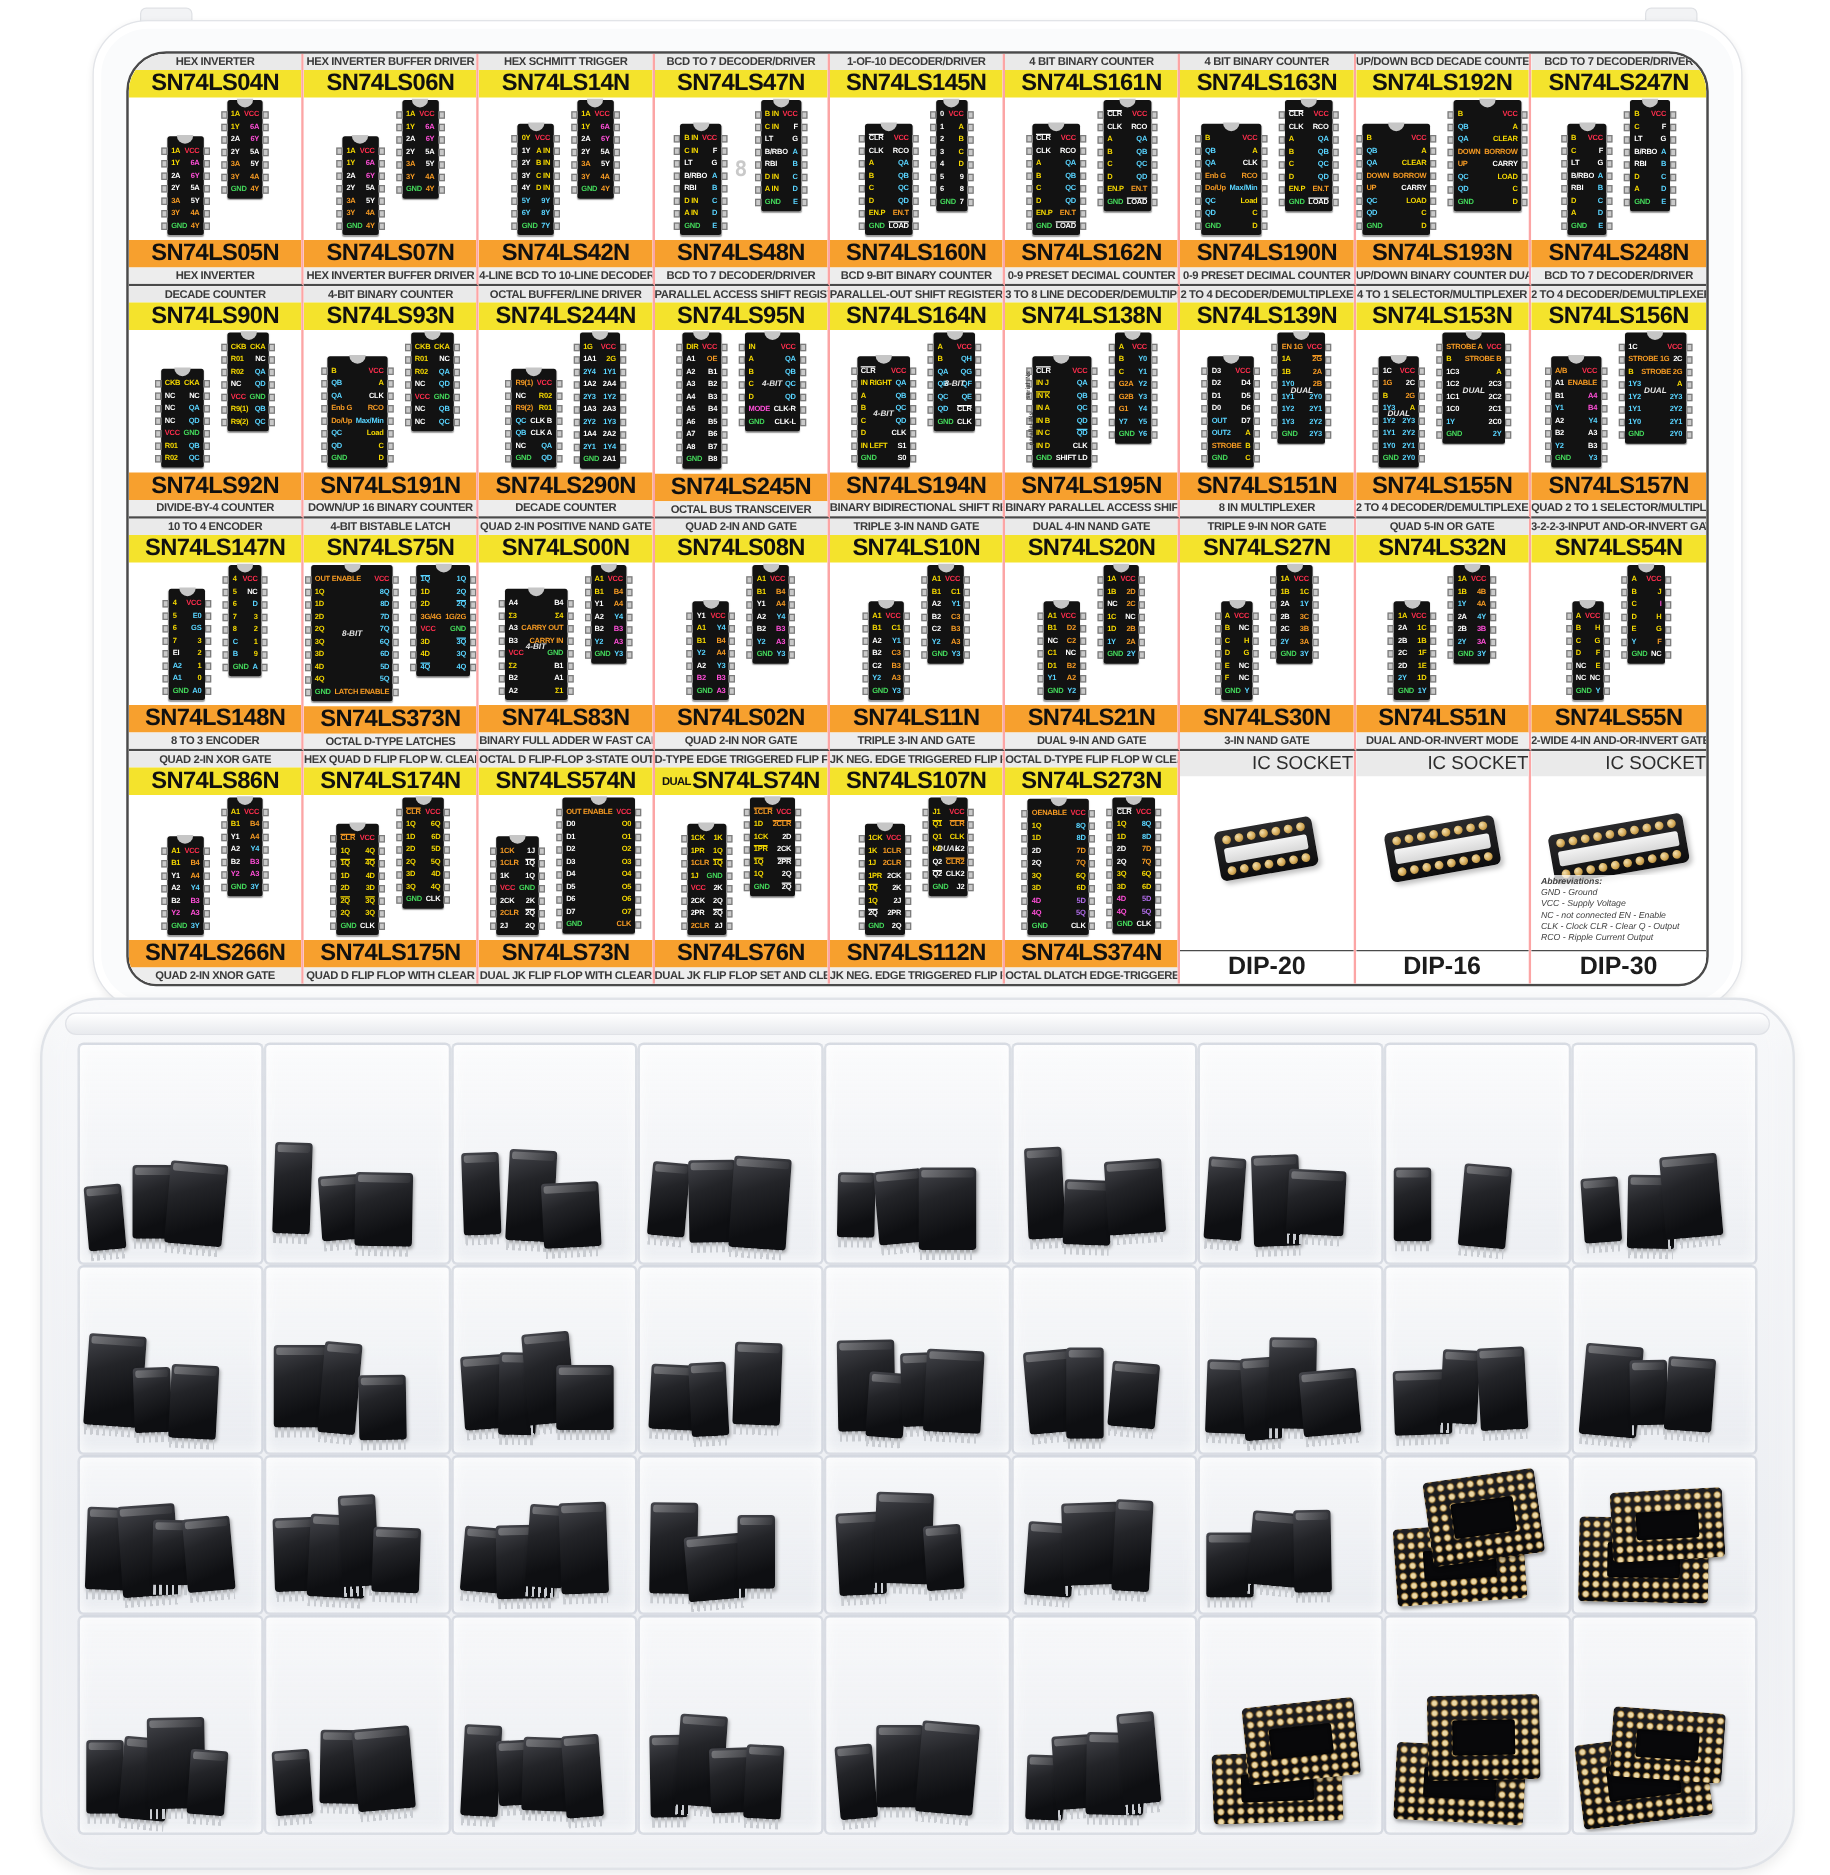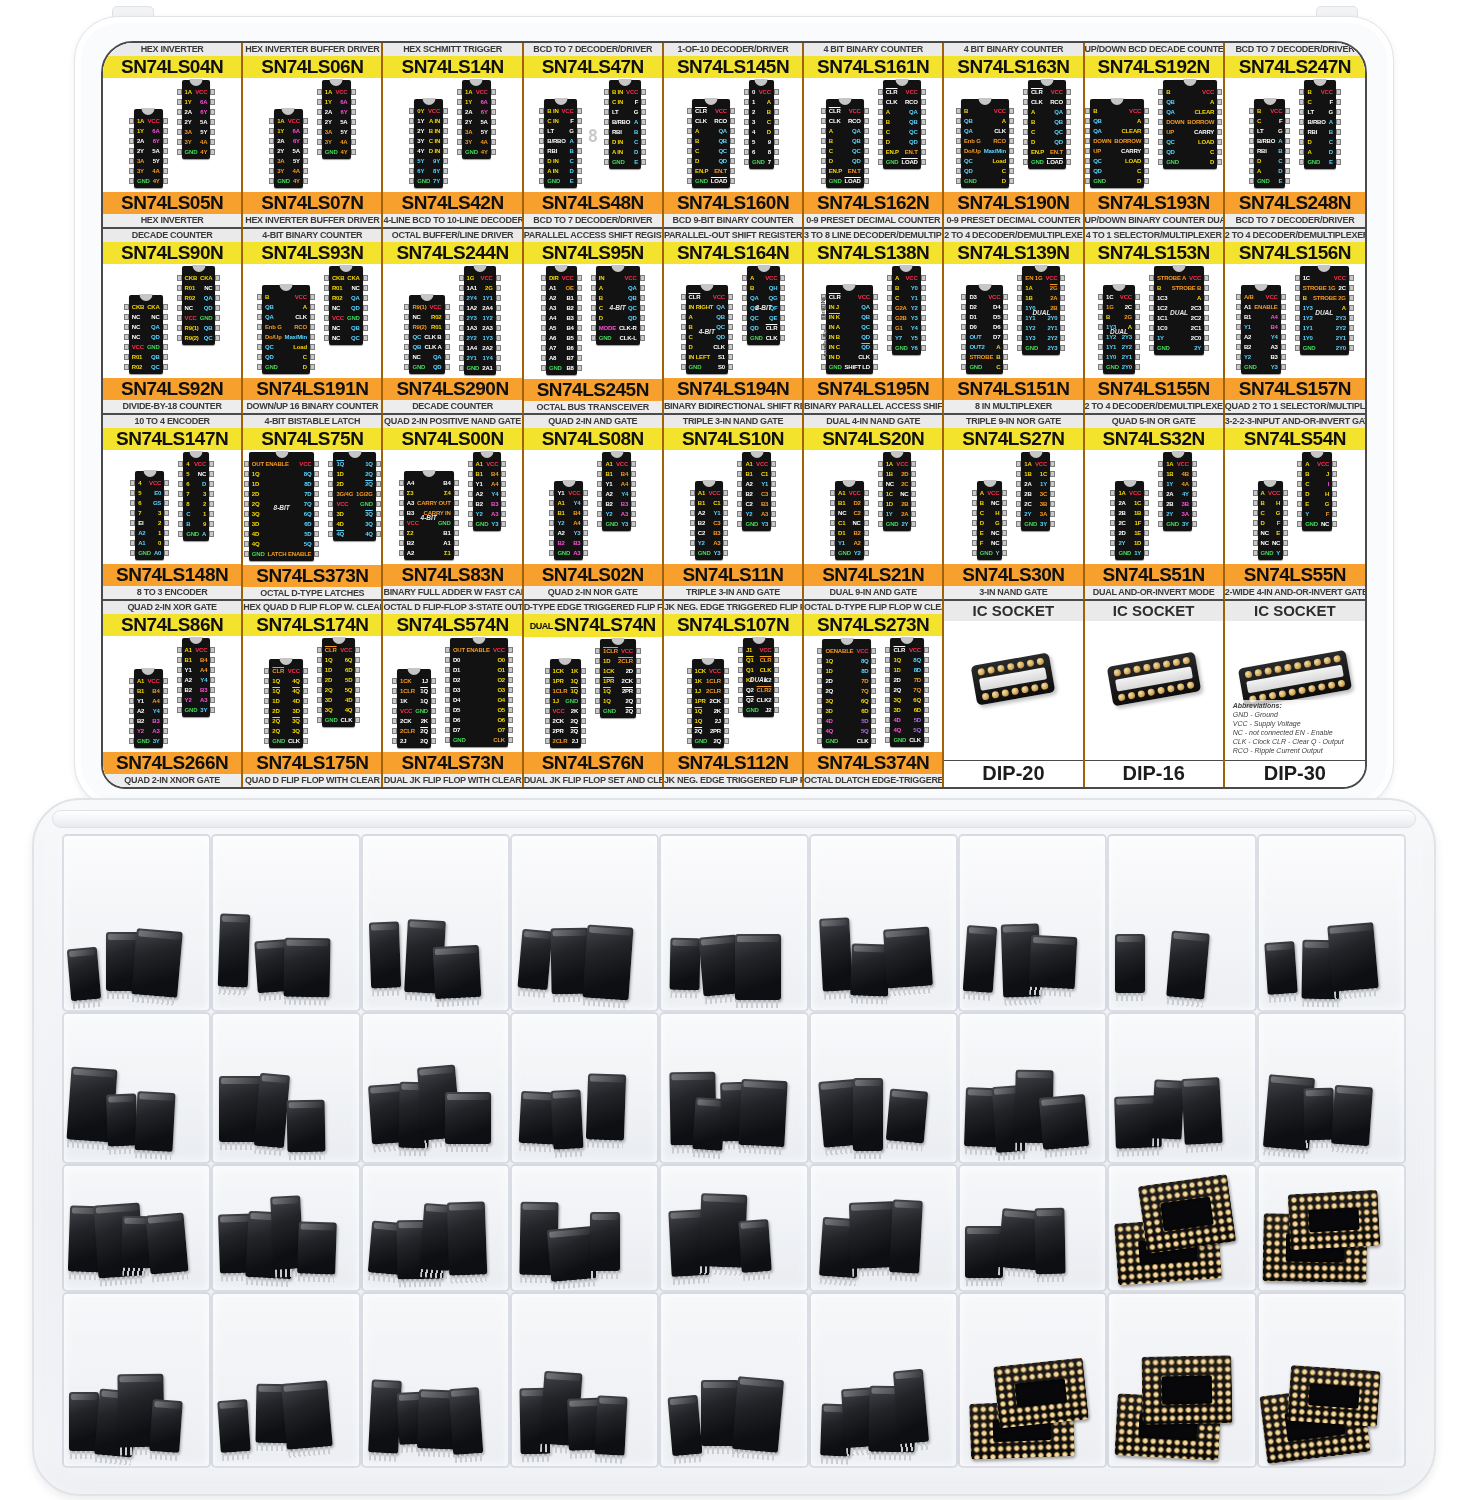--- a/index.html
+++ b/index.html
@@ -2,21 +2,21 @@
 <html><head>
 <meta charset="utf-8">
 <style>
   html,body{margin:0;padding:0;background:#fff;}
   body{width:1464px;height:1500px;position:relative;font-family:"Liberation Sans",sans-serif;overflow:hidden;}
   
   .clasp{position:absolute;top:6px;width:40px;height:20px;background:#f2f3f5;border:1px solid #dfe1e5;border-radius:5px;}
   .lid{position:absolute;left:74px;top:16px;width:1318px;height:790px;background:#fafbfc;border:1px solid #e2e4e8;border-radius:44px;box-shadow:0 2px 6px rgba(0,0,0,.07), inset 0 0 0 6px #fff;}
   .card{position:absolute;left:26px;top:24px;right:26px;bottom:18px;background:#fff;border:2px solid #4a4a4a;border-radius:32px 32px 24px 24px;overflow:hidden;}
   #card-grid{display:grid;grid-template-columns:repeat(9,1fr);grid-template-rows:repeat(4,1fr);width:100%;height:100%;}
-  .cell{border-right:2px solid #a16207;border-bottom:2px solid #4a4a4a;display:flex;flex-direction:column;overflow:hidden;background:#fff;}
+  .cell{border-right:2px solid #fca5a5;border-bottom:2px solid #4a4a4a;display:flex;flex-direction:column;overflow:hidden;background:#fff;}
   .cell:nth-child(9n){border-right:none;}
   .cell:nth-child(n+28){border-bottom:none;}
   .desc{flex:0 0 13px;background:#eaeaea;color:#3a3a3a;font-weight:bold;font-size:9px;line-height:13px;text-align:center;white-space:nowrap;overflow:hidden;font-stretch:condensed;letter-spacing:-.3px;}
   .desc.bottom{background:#ededed;}
   .pn{flex:0 0 22px;font-weight:bold;font-size:19px;line-height:22px;text-align:center;color:#101010;letter-spacing:-.5px;white-space:nowrap;}
   .pn.top{background:#f4e32c;}
   .pn.bottom{background:#f7a02e;}
   .pn .pfx{font-size:9px;font-weight:bold;margin-right:1px;vertical-align:middle;}
   .diagrams{flex:1 1 auto;display:flex;justify-content:center;gap:9px;padding:2px 2px 1px;position:relative;}
   .dwrap{display:flex;flex-direction:column;}
@@ -32,21 +32,21 @@
   .pl{text-align:left;}
   .pr{text-align:right;}
   .cy{color:#f5d800}.cw{color:#fff}.co{color:#f59a23}.cg{color:#43d65a}.cr{color:#ff2e4d}.cm{color:#ff4fd8}.cc{color:#59d4ff}.cp{color:#b06ce8}
   .ov{text-decoration:overline;}
   .note{position:absolute;left:0;right:0;top:48%;text-align:center;color:#e6e6e6;font-style:italic;font-weight:bold;font-size:6.5px;pointer-events:none;}
   .sidenote{position:absolute;left:-14px;color:#444;font-size:5px;font-weight:bold;transform:rotate(-90deg);transform-origin:center;white-space:nowrap;}
   .sidenote.s1{top:22%;}
   .sidenote.s2{top:62%;}
   .seg8{align-self:center;font-family:"DejaVu Sans Mono",monospace;font-weight:bold;font-size:17px;color:#c9c9c9;margin:0 -3px;}
   
-  .sock-title{flex:0 0 20px;font-weight:bold;font-size:15px;line-height:20px;text-align:center;color:#2d2d2d;background:#eaeaea;}
+  .sock-title{flex:0 0 20px;font-weight:normal;font-size:15px;line-height:20px;text-align:right;color:#2d2d2d;background:#eaeaea;}
   .sock-body{flex:1 1 auto;position:relative;}
   .dip-label{flex:0 0 26px;font-weight:bold;font-size:20px;line-height:24px;text-align:center;color:#1c1c1c;border-top:1.5px solid #4a4a4a;}
   .socket{position:absolute;left:50%;top:42%;transform:translate(-50%,-50%) rotate(-10deg);background:linear-gradient(180deg,#2a2a2c,#0d0d0e);border-radius:5px;padding:4px 6px;box-shadow:2px 3px 4px rgba(0,0,0,.25);}
   .dotrow{display:flex;gap:3px;}
   .dotrow + .slot{margin:3px 0;}
   .slot{height:12px;border-radius:2px;background:linear-gradient(180deg,#f3f3f3,#d8d8d8);margin:3px 4px;}
   .dot{width:7px;height:7px;border-radius:50%;background:radial-gradient(circle at 35% 35%,#f2dfae,#d3a855 55%,#7e5c20);}
   .abbr{position:absolute;left:6px;bottom:4px;color:#3f3f3f;font-size:7px;font-style:italic;line-height:9px;text-align:left;background:rgba(255,255,255,.75);padding:1px 2px;border-radius:2px;}
   .abbr div:first-child{font-weight:bold;}
   
@@ -833,21 +833,21 @@
                   <span class="pr cc">QB</span>
                 </div>
                 <div class="prow">
                   <span class="pl cy">R9(2)</span>
                   <span class="pr cc">QC</span>
                 </div>
               </div>
             </div>
           </div>
           <div class="pn bottom">SN74LS92N</div>
-          <div class="desc bottom">DIVIDE-BY-18 COUNTER</div>
+          <div class="desc bottom">DIVIDE-BY-4 COUNTER</div>
         </div>
         <div class="cell">
           <div class="desc">4-BIT BINARY COUNTER</div>
           <div class="pn top">SN74LS93N</div>
           <div class="diagrams">
             <div class="dwrap left">
               <div class="chip">
                 <div class="prow">
                   <span class="pl cy">B</span>
                   <span class="pr cr">VCC</span>

